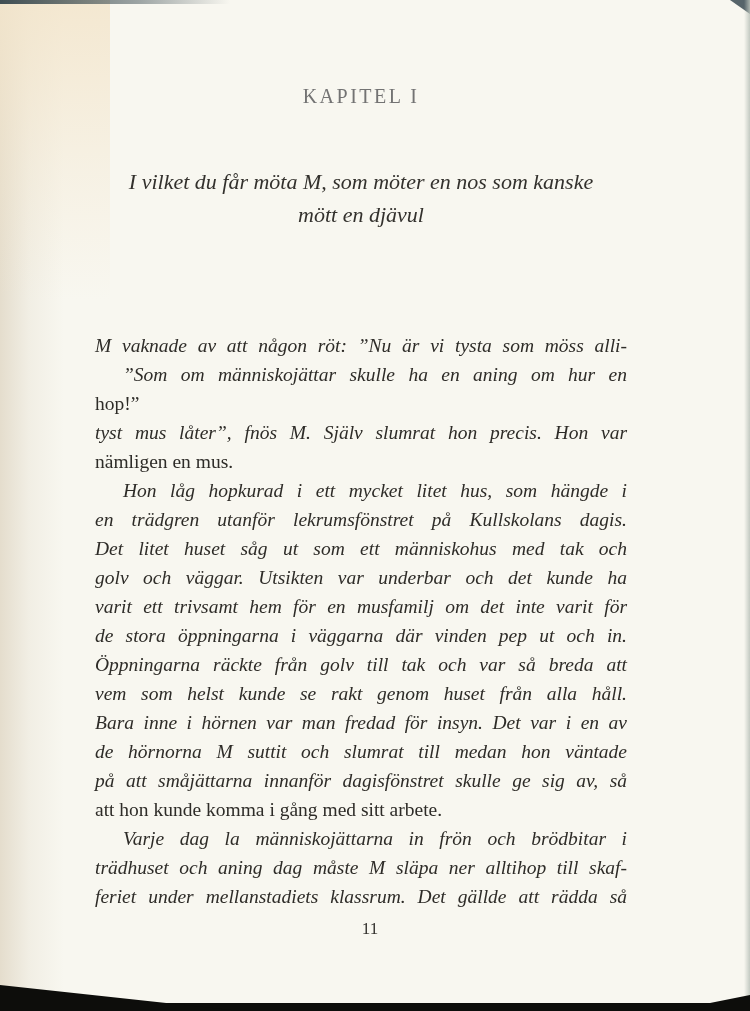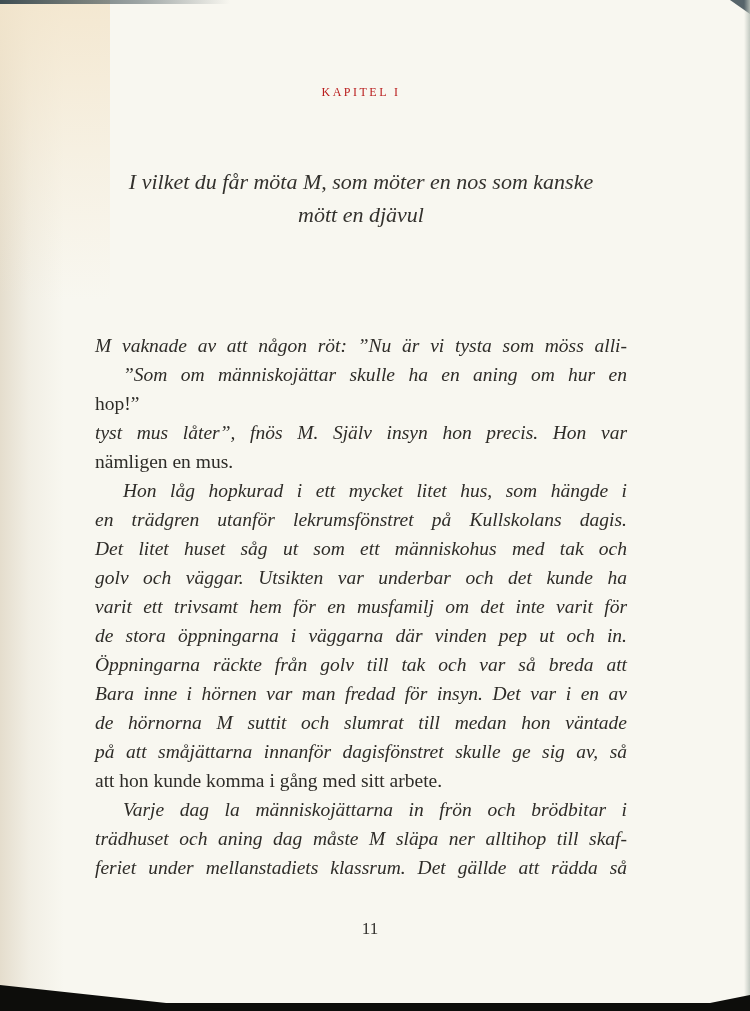--- a/index.html
+++ b/index.html
@@ -59,23 +59,23 @@
     clip-path: polygon(100% 0, 100% 100%, 0 100%);
     pointer-events: none;
   }
 
   
   .chapter-heading {
     position: absolute;
     left: 95px; width: 532px;
     top: 85px;
     text-align: center;
-    font-size: 12px;
+    font-size: 20px;
     letter-spacing: 2.5px;
-    color: #b91c1c;
+    color: #737373;
   }
   .chapter-subtitle {
     position: absolute;
     left: 75px; width: 572px;
     top: 121px;
     text-align: center;
     font-style: italic;
     font-size: 22px;
     line-height: 33px;
     color: #33312d;
@@ -118,29 +118,30 @@
 
   <div class="chapter-subtitle">
     <div>I vilket du får möta M, som möter en nos som kanske</div>
     <div>mött en djävul</div>
   </div>
 
   <div class="body-text">
     <div class="line j">M vaknade av att någon röt: ”Nu är vi tysta som möss alli-</div>
     <div class="line j i">”Som om människojättar skulle ha en aning om hur en</div>
     <div class="line">hop!”</div>
-    <div class="line j">tyst mus låter”, fnös M. Själv insyn hon precis. Hon var</div>
+    <div class="line j">tyst mus låter”, fnös M. Själv slumrat hon precis. Hon var</div>
     <div class="line">nämligen en mus.</div>
     <div class="line j i">Hon låg hopkurad i ett mycket litet hus, som hängde i</div>
     <div class="line j">en trädgren utanför lekrumsfönstret på Kullskolans dagis.</div>
     <div class="line j">Det litet huset såg ut som ett människohus med tak och</div>
     <div class="line j">golv och väggar. Utsikten var underbar och det kunde ha</div>
     <div class="line j">varit ett trivsamt hem för en musfamilj om det inte varit för</div>
     <div class="line j">de stora öppningarna i väggarna där vinden pep ut och in.</div>
     <div class="line j">Öppningarna räckte från golv till tak och var så breda att</div>
+    <div class="line j">vem som helst kunde se rakt genom huset från alla håll.</div>
     <div class="line j">Bara inne i hörnen var man fredad för insyn. Det var i en av</div>
     <div class="line j">de hörnorna M suttit och slumrat till medan hon väntade</div>
     <div class="line j">på att småjättarna innanför dagisfönstret skulle ge sig av, så</div>
     <div class="line">att hon kunde komma i gång med sitt arbete.</div>
     <div class="line j i">Varje dag la människojättarna in frön och brödbitar i</div>
     <div class="line j">trädhuset och aning dag måste M släpa ner alltihop till skaf-</div>
     <div class="line j">feriet under mellanstadiets klassrum. Det gällde att rädda så</div>
   </div>
 
   <div class="page-number">11</div>

